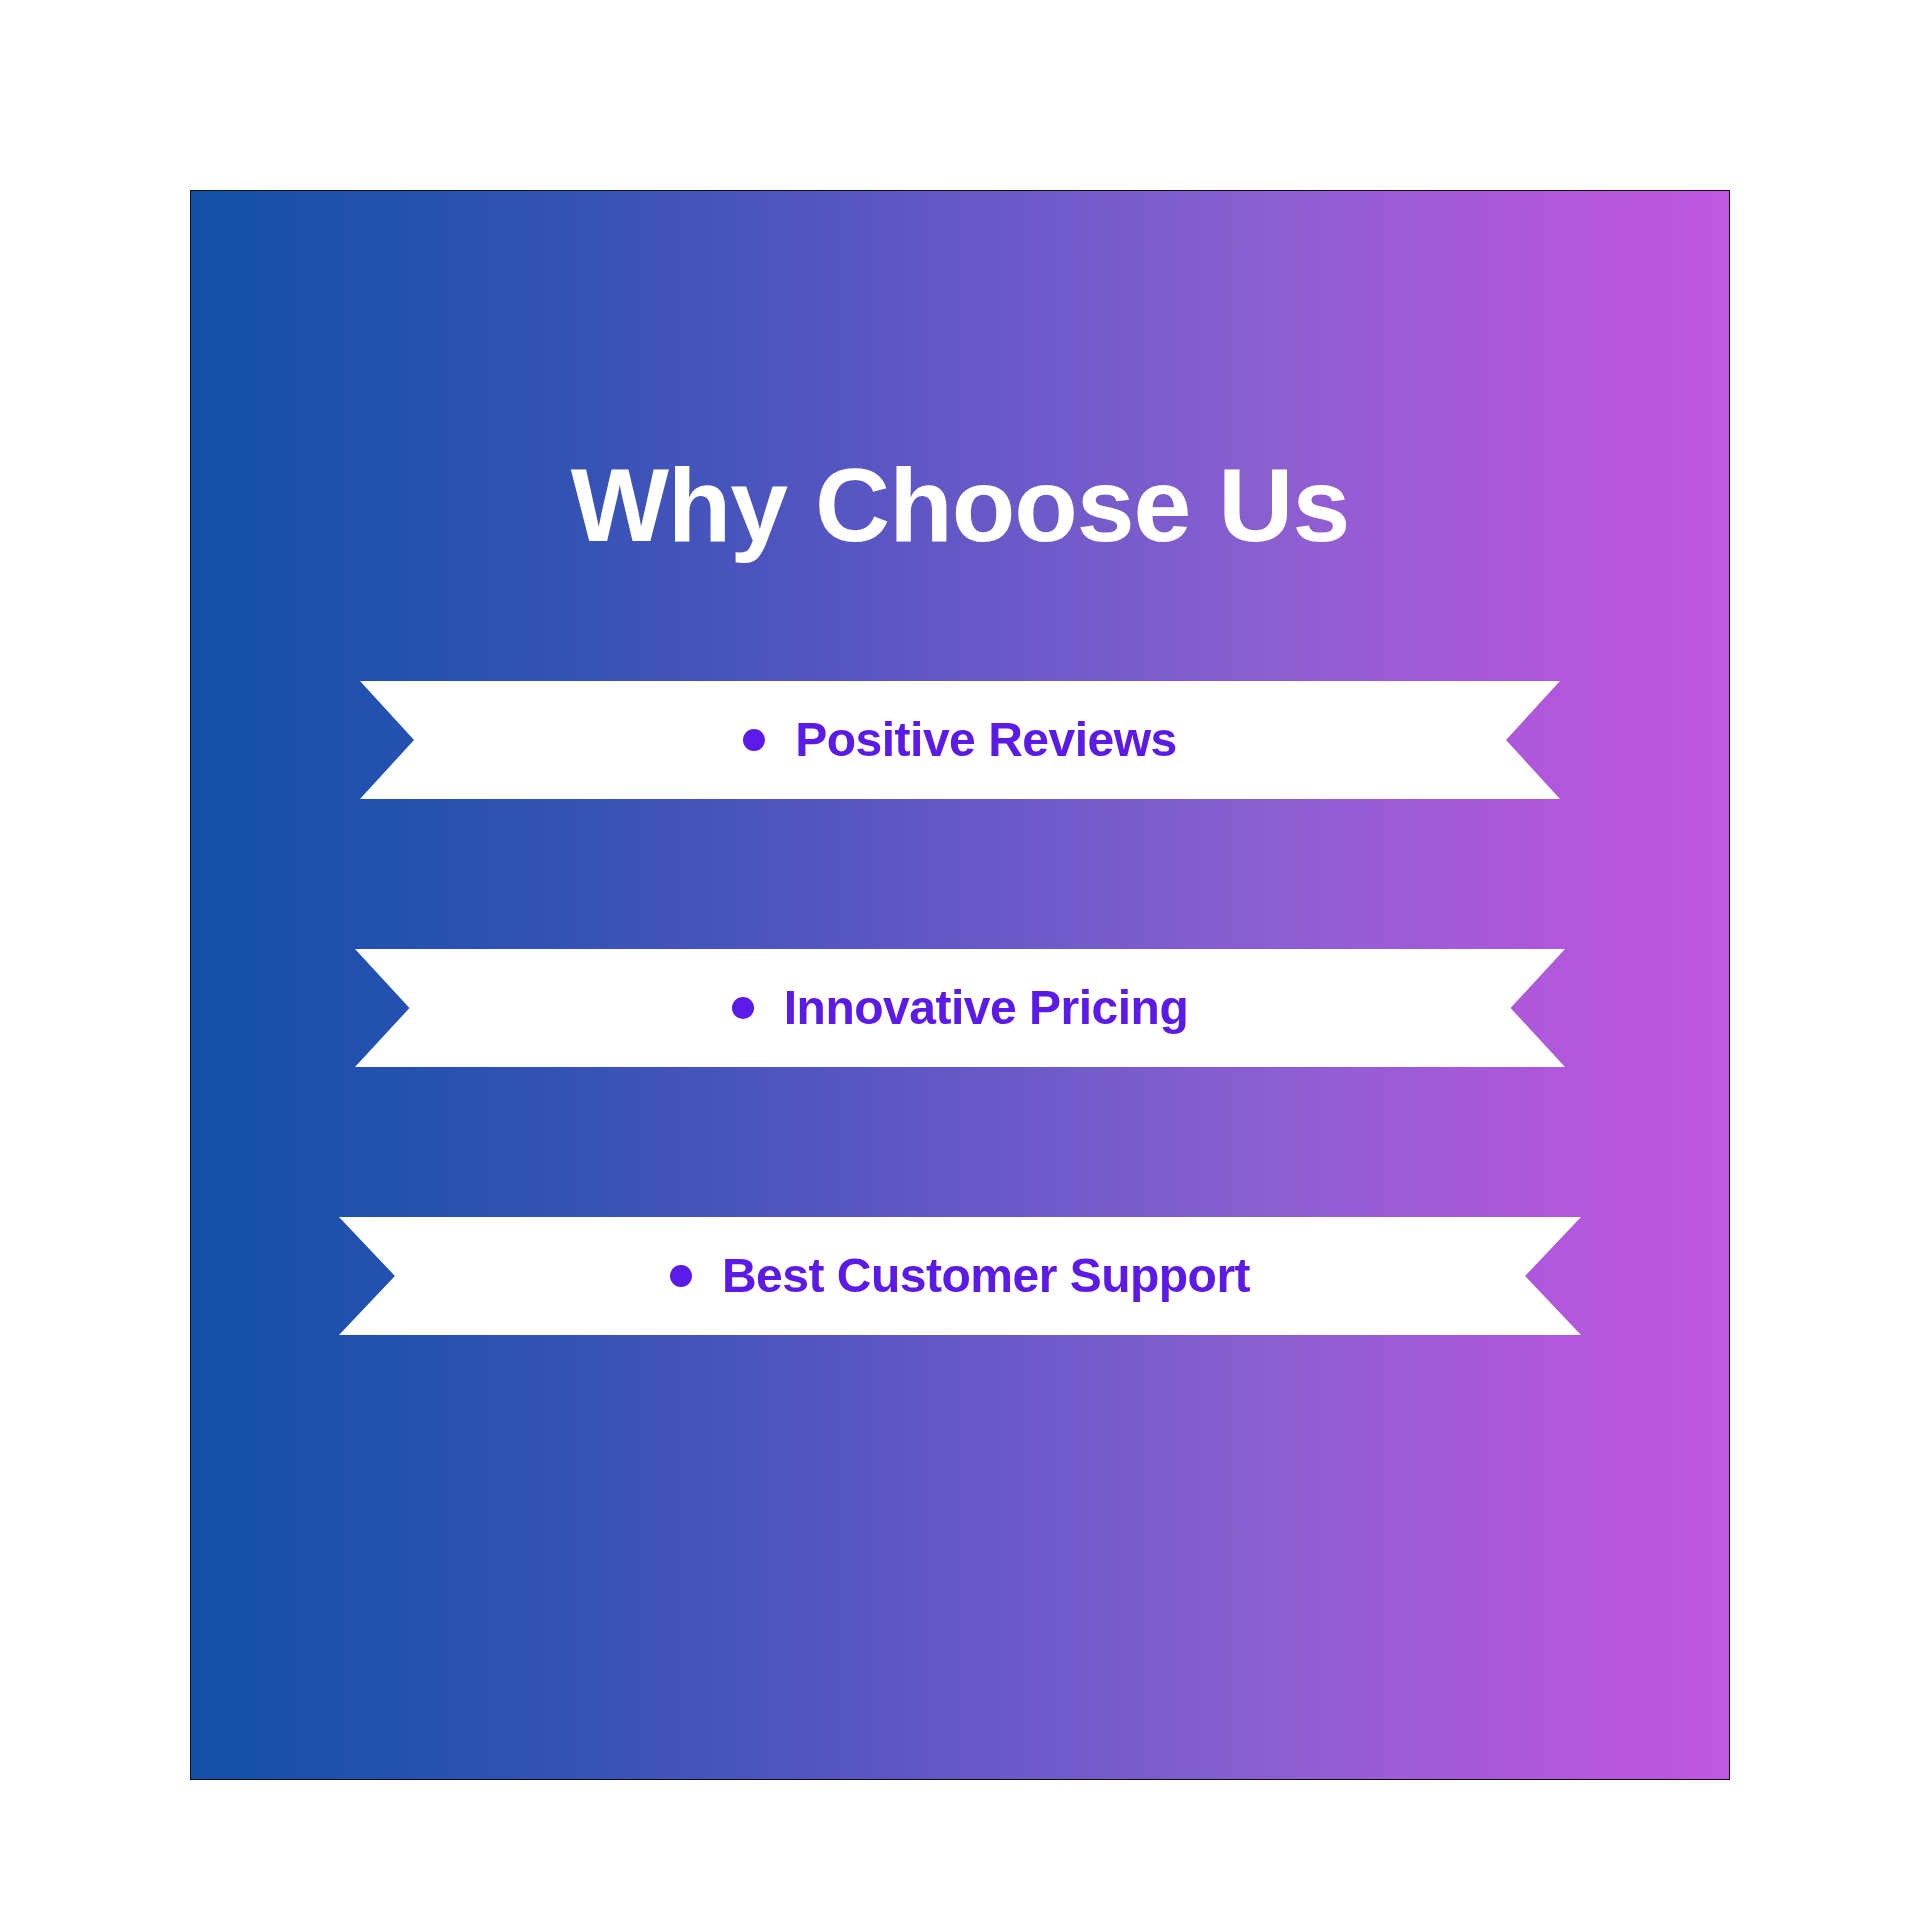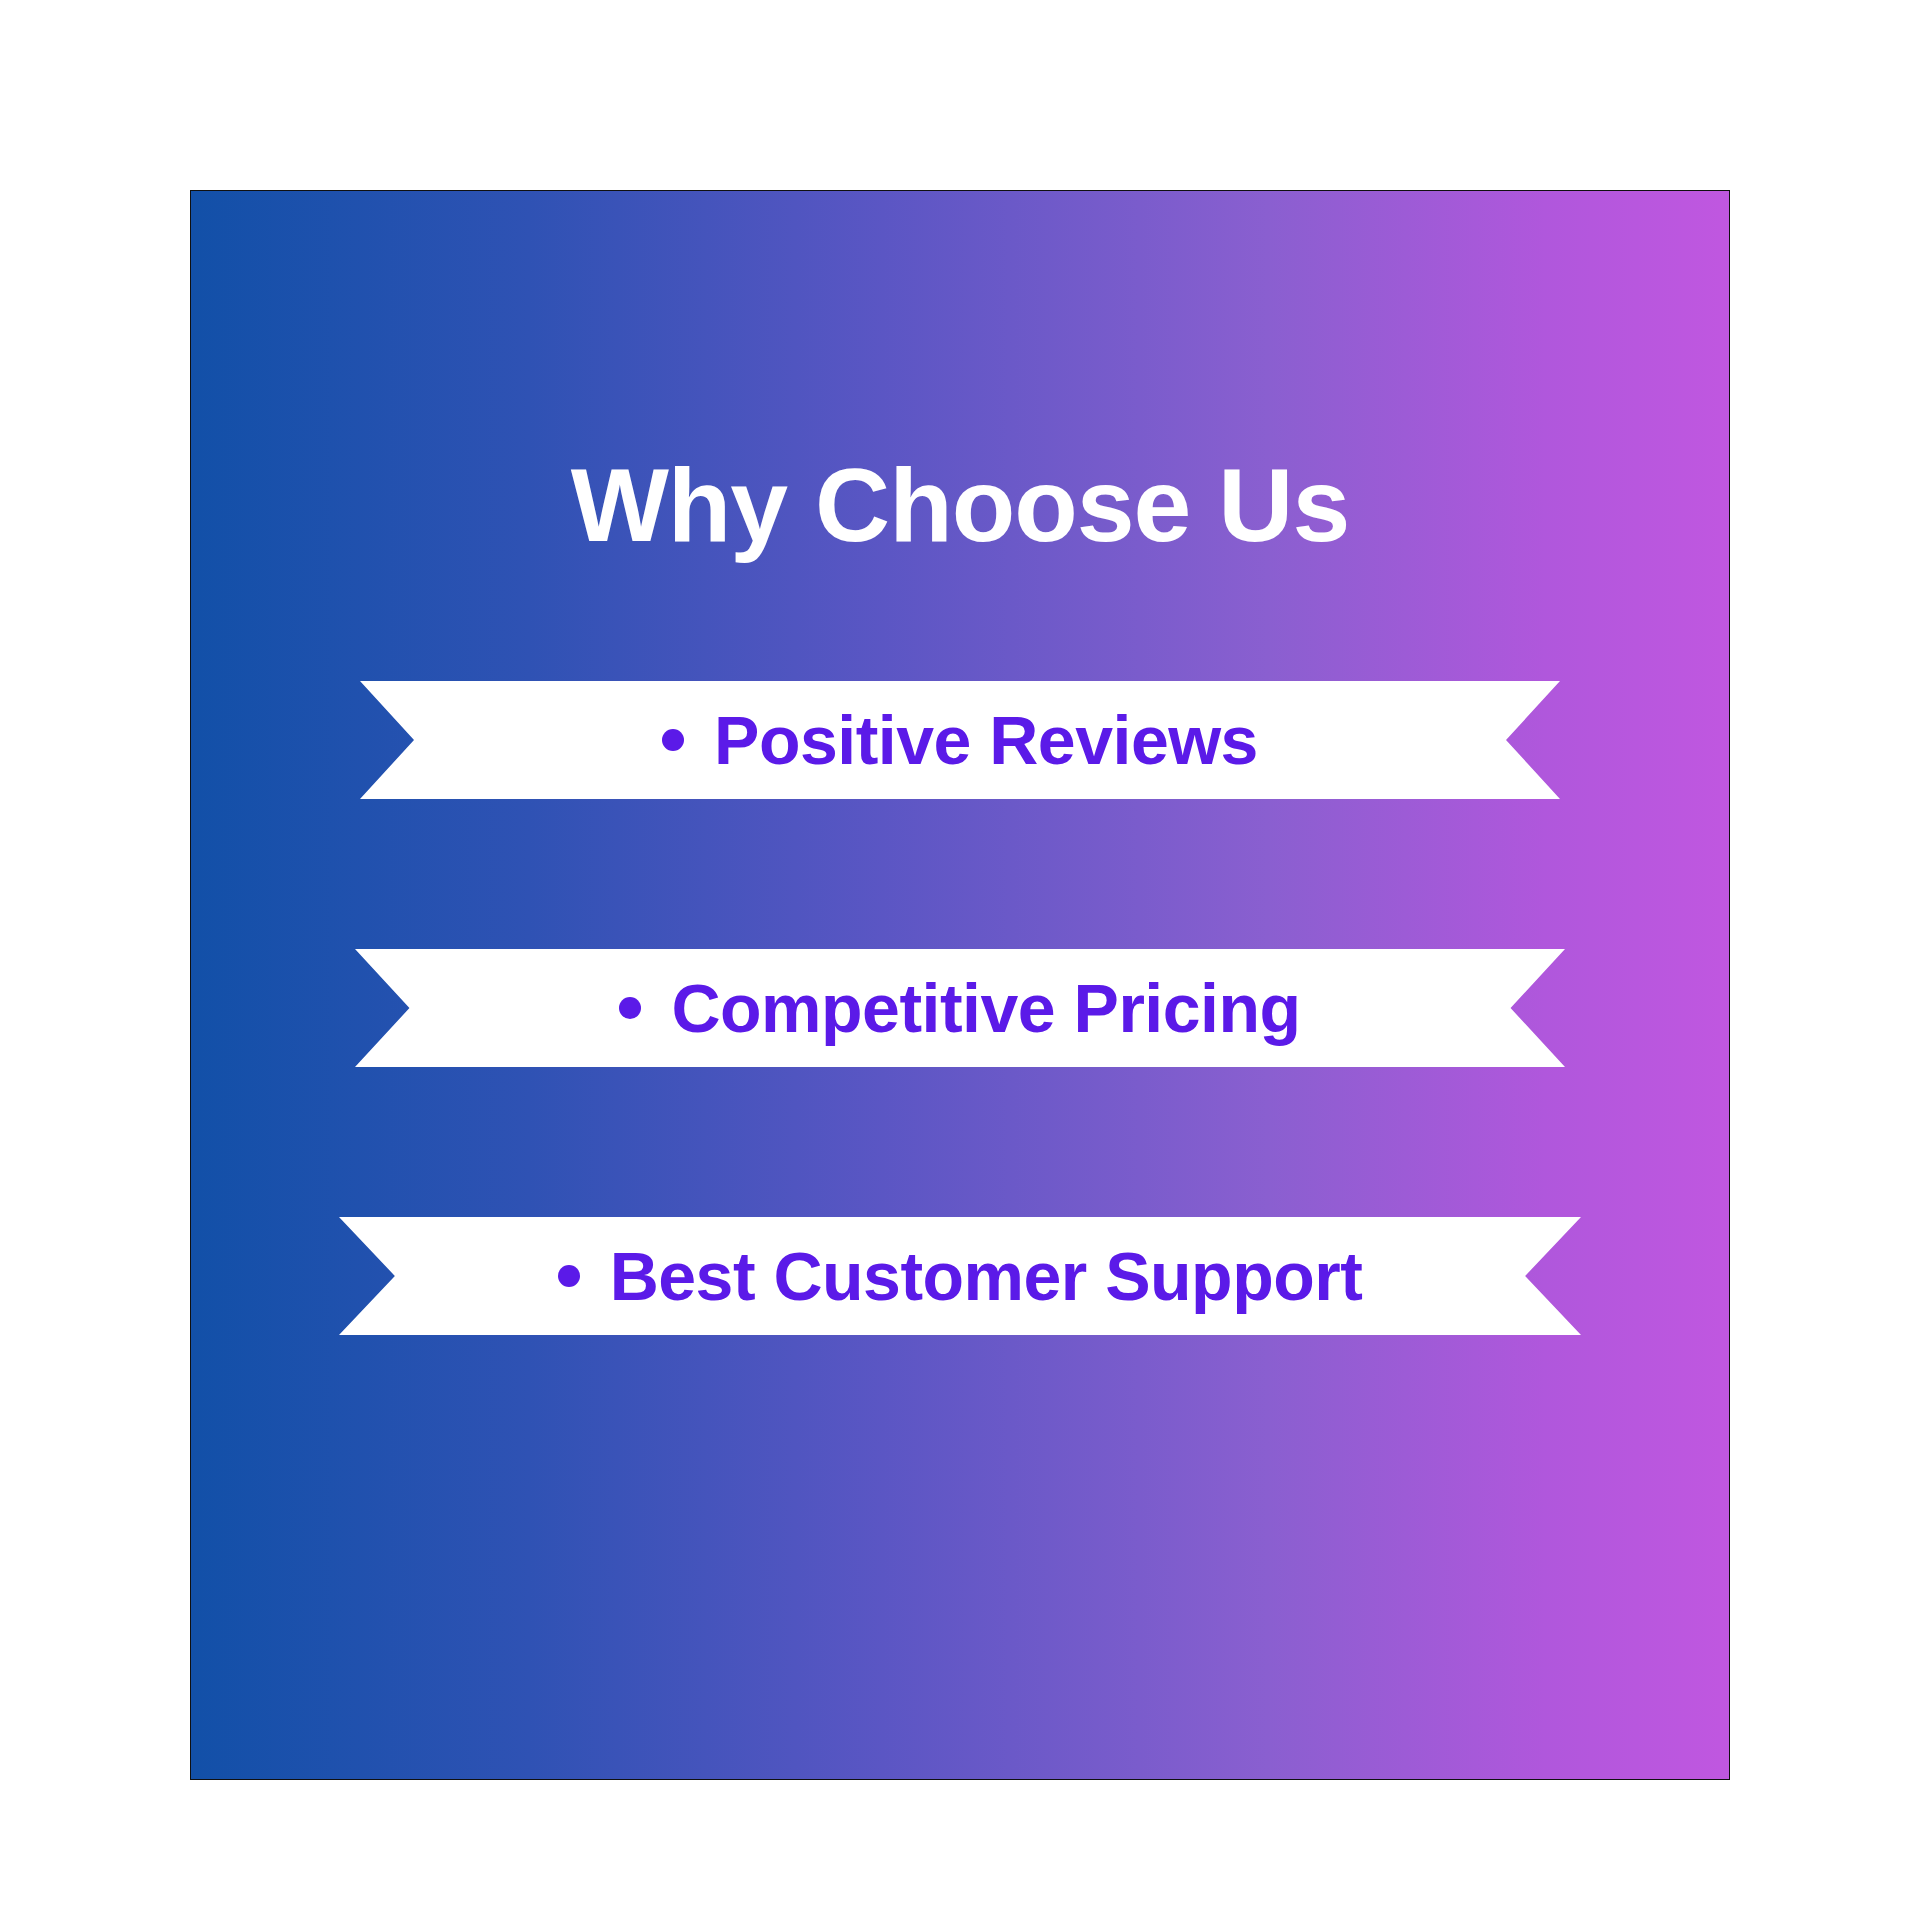--- a/index.html
+++ b/index.html
@@ -73,21 +73,21 @@
   }
   .bullet {
     width:22px;
     height:22px;
     border-radius:50%;
     background:#5b1ae8;
     flex:0 0 auto;
   }
   .ribbon-label {
     color:#5b1ae8;
-    font-size:68px;
+    font-size:48px;
     font-weight:bold;
     line-height:1;
     letter-spacing:-0.5px;
   }
 
   
   .ribbon.w0 { width:1200px; }
   .ribbon.w1 { width:1200px; }
   .ribbon.w2 { width:1210px; }
   .ribbon.w3 { width:1242px; }
@@ -110,21 +110,21 @@
             <span class="ribbon-label">Positive Reviews</span>
           </div>
         </div>
       </div>
 
 
       <div class="ribbon-row">
         <div class="ribbon w2">
           <div class="ribbon-inner">
             <span class="bullet"></span>
-            <span class="ribbon-label">Competitive Pricing</span>
+            <span class="ribbon-label">Innovative Pricing</span>
           </div>
         </div>
       </div>
 
       <div class="ribbon-row">
         <div class="ribbon w3">
           <div class="ribbon-inner">
             <span class="bullet"></span>
             <span class="ribbon-label">Best Customer Support</span>
           </div>

